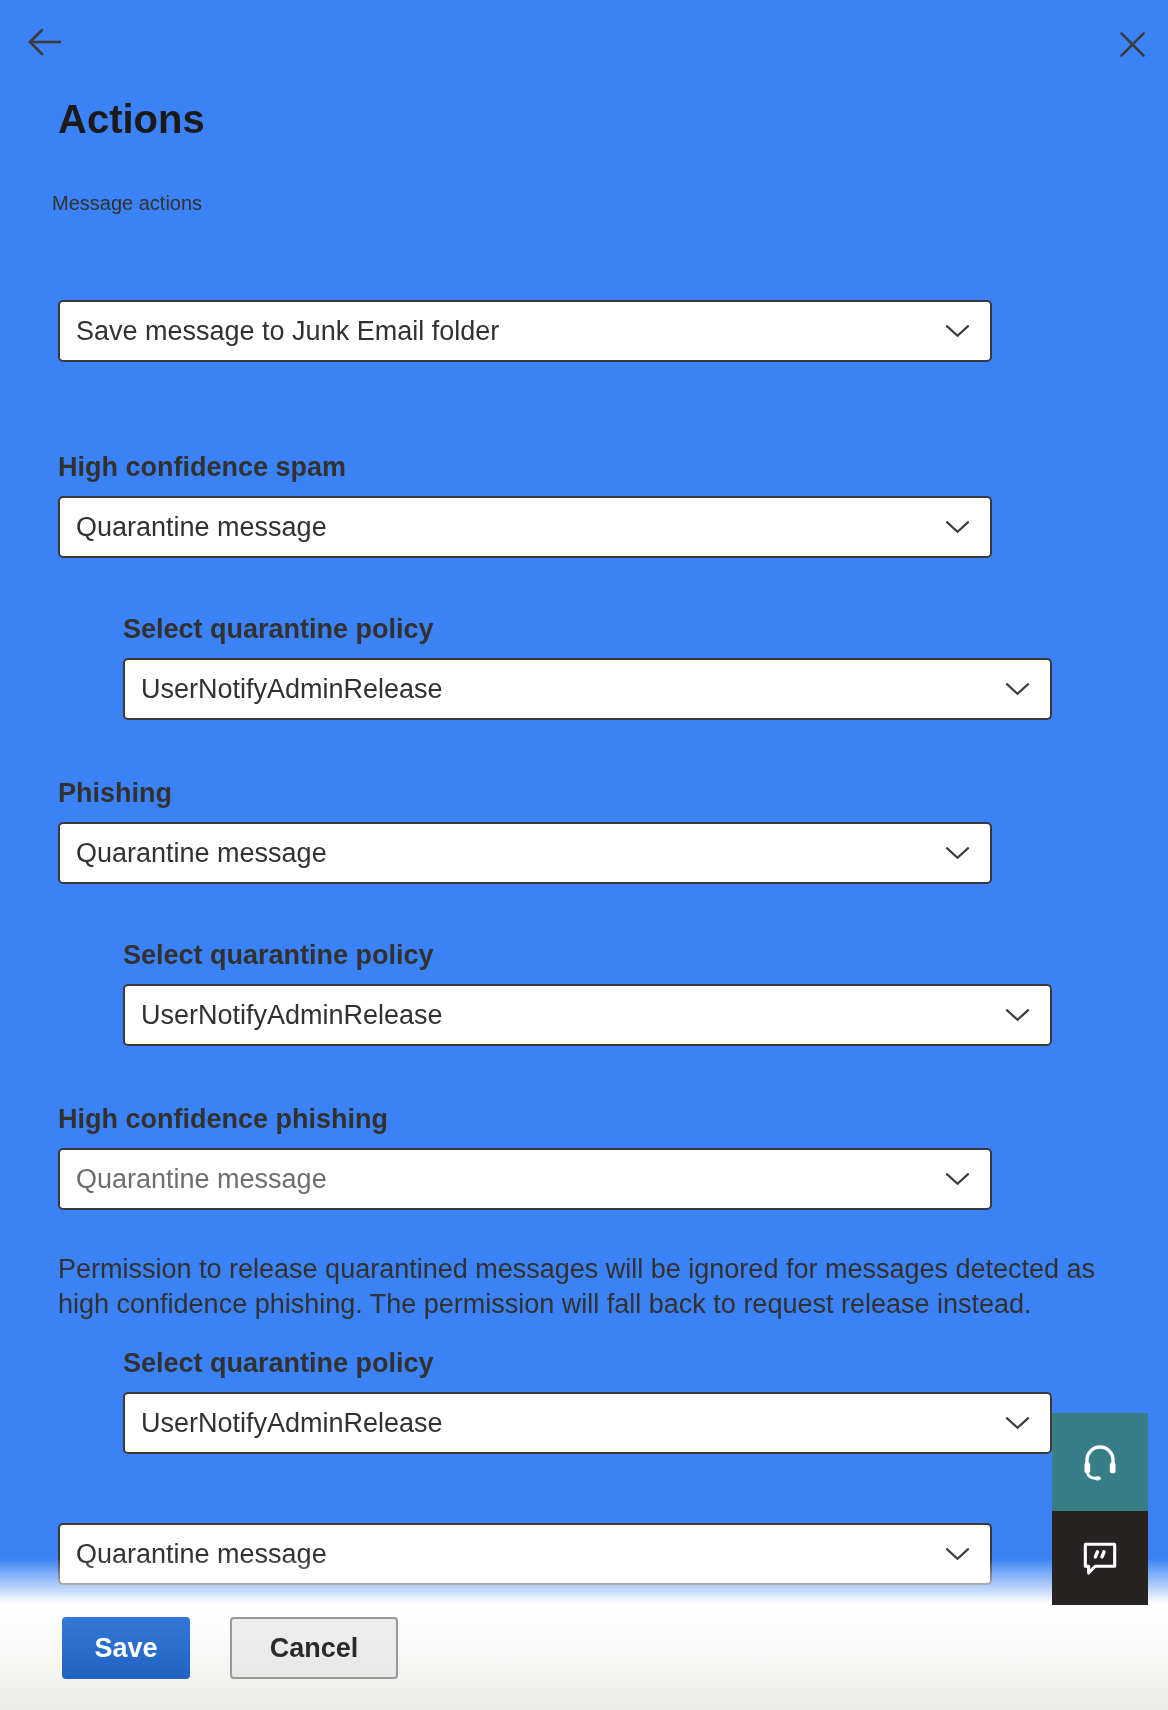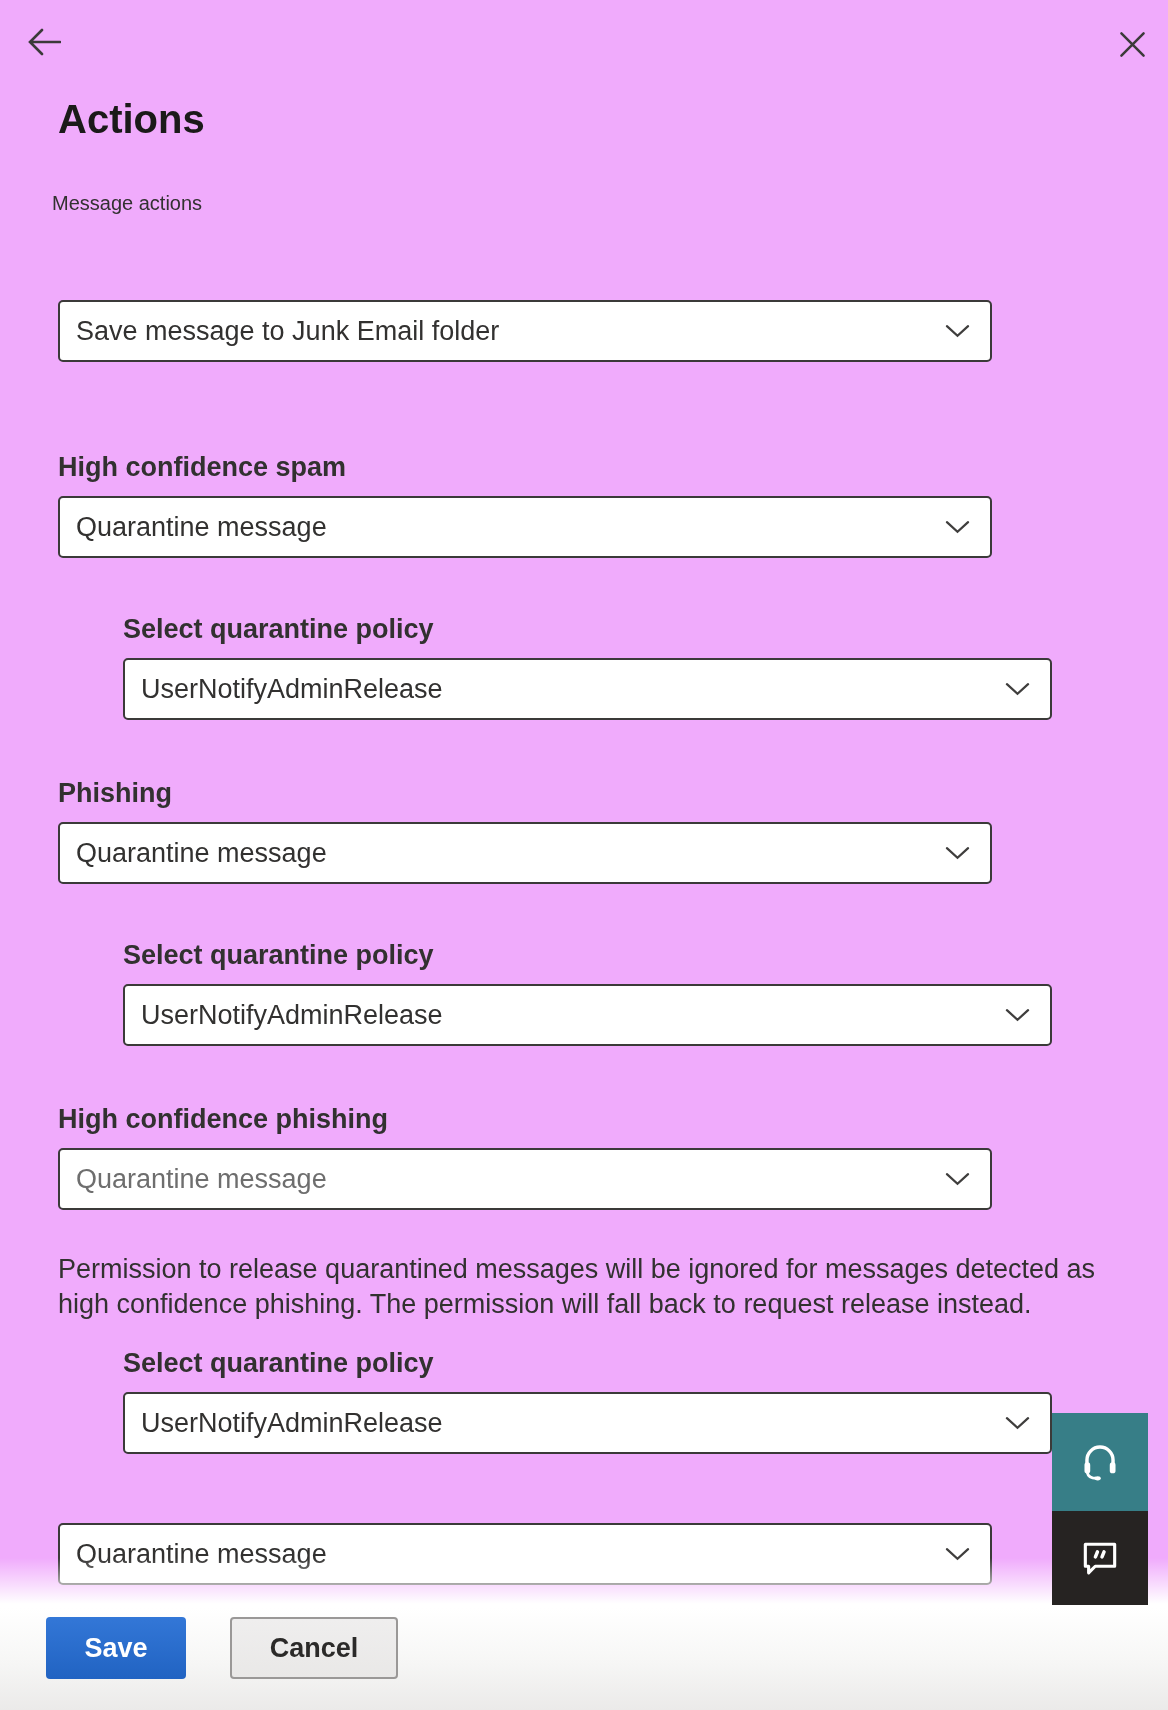--- a/index.html
+++ b/index.html
@@ -4,21 +4,21 @@
 <style>
   :root{
     --text:#323130; --title-text:#1b1a19; --disabled-text:#6e6e6e;
     --field-border:#3b3a39; --save-top:#3377d7; --save-bottom:#2163c2;
     --cancel-bg:#e9e8e7; --cancel-border:#9a9897; --help-teal:#377e87;
     --feedback-dark:#262322; --footer-gray:#ebeae9;
   }
   *{margin:0;padding:0;box-sizing:border-box}
   html,body{background:#fff}
   body{font-family:"Liberation Sans","DejaVu Sans",sans-serif;color:var(--text)}
-  .panel{position:relative;width:1168px;height:1710px;background:#f0abfc;overflow:hidden}
+  .panel{position:relative;width:1168px;height:1710px;background:#3b82f6;overflow:hidden}
 
   .icon-btn{position:absolute;width:44px;height:44px;display:flex;align-items:center;
     justify-content:center;background:transparent;border:none;cursor:pointer;color:#3b3a39}
   .back-btn{left:22px;top:20px}
   .close-btn{left:1110px;top:22px}
 
   .page-title{position:absolute;left:58px;top:96px;font-size:40px;line-height:46px;
     font-weight:700;color:var(--title-text)}
   .section-heading{position:absolute;left:52px;top:186px;font-size:20px;line-height:34px;
     font-weight:400;color:var(--text)}
@@ -36,21 +36,21 @@
   .note{position:absolute;left:58px;top:1252px;width:1086px;font-size:27px;
     line-height:35px;color:var(--text)}
 
   .fade-overlay{position:absolute;left:0;top:1558px;width:1168px;height:52px;
     background:linear-gradient(180deg,rgba(255,255,255,0) 0%,#ffffff 88%);z-index:5}
   .footer-bg{position:absolute;left:0;top:1608px;width:1168px;height:102px;z-index:6;
     background:linear-gradient(180deg,#ffffff 0%,#f6f6f5 55%,var(--footer-gray) 100%)}
 
   .footer-btn{position:absolute;top:1617px;height:62px;border-radius:4px;z-index:7;
     font-family:inherit;font-size:27px;font-weight:600;cursor:pointer}
-  .save-btn{left:46px;width:140px;border:none;color:#fff;
+  .save-btn{left:62px;width:128px;border:none;color:#fff;
     background:linear-gradient(180deg,var(--save-top),var(--save-bottom))}
   .cancel-btn{left:230px;width:168px;border:2px solid var(--cancel-border);
     color:#2b2a29;background:linear-gradient(180deg,#efeeee,var(--cancel-bg))}
 
   .side-btn{position:absolute;left:1052px;width:96px;border:none;cursor:pointer;
     display:flex;align-items:center;justify-content:center;z-index:8}
   .help-btn{top:1413px;height:98px;background:var(--help-teal)}
   .feedback-btn{top:1511px;height:94px;background:var(--feedback-dark)}
 </style>
 </head>

